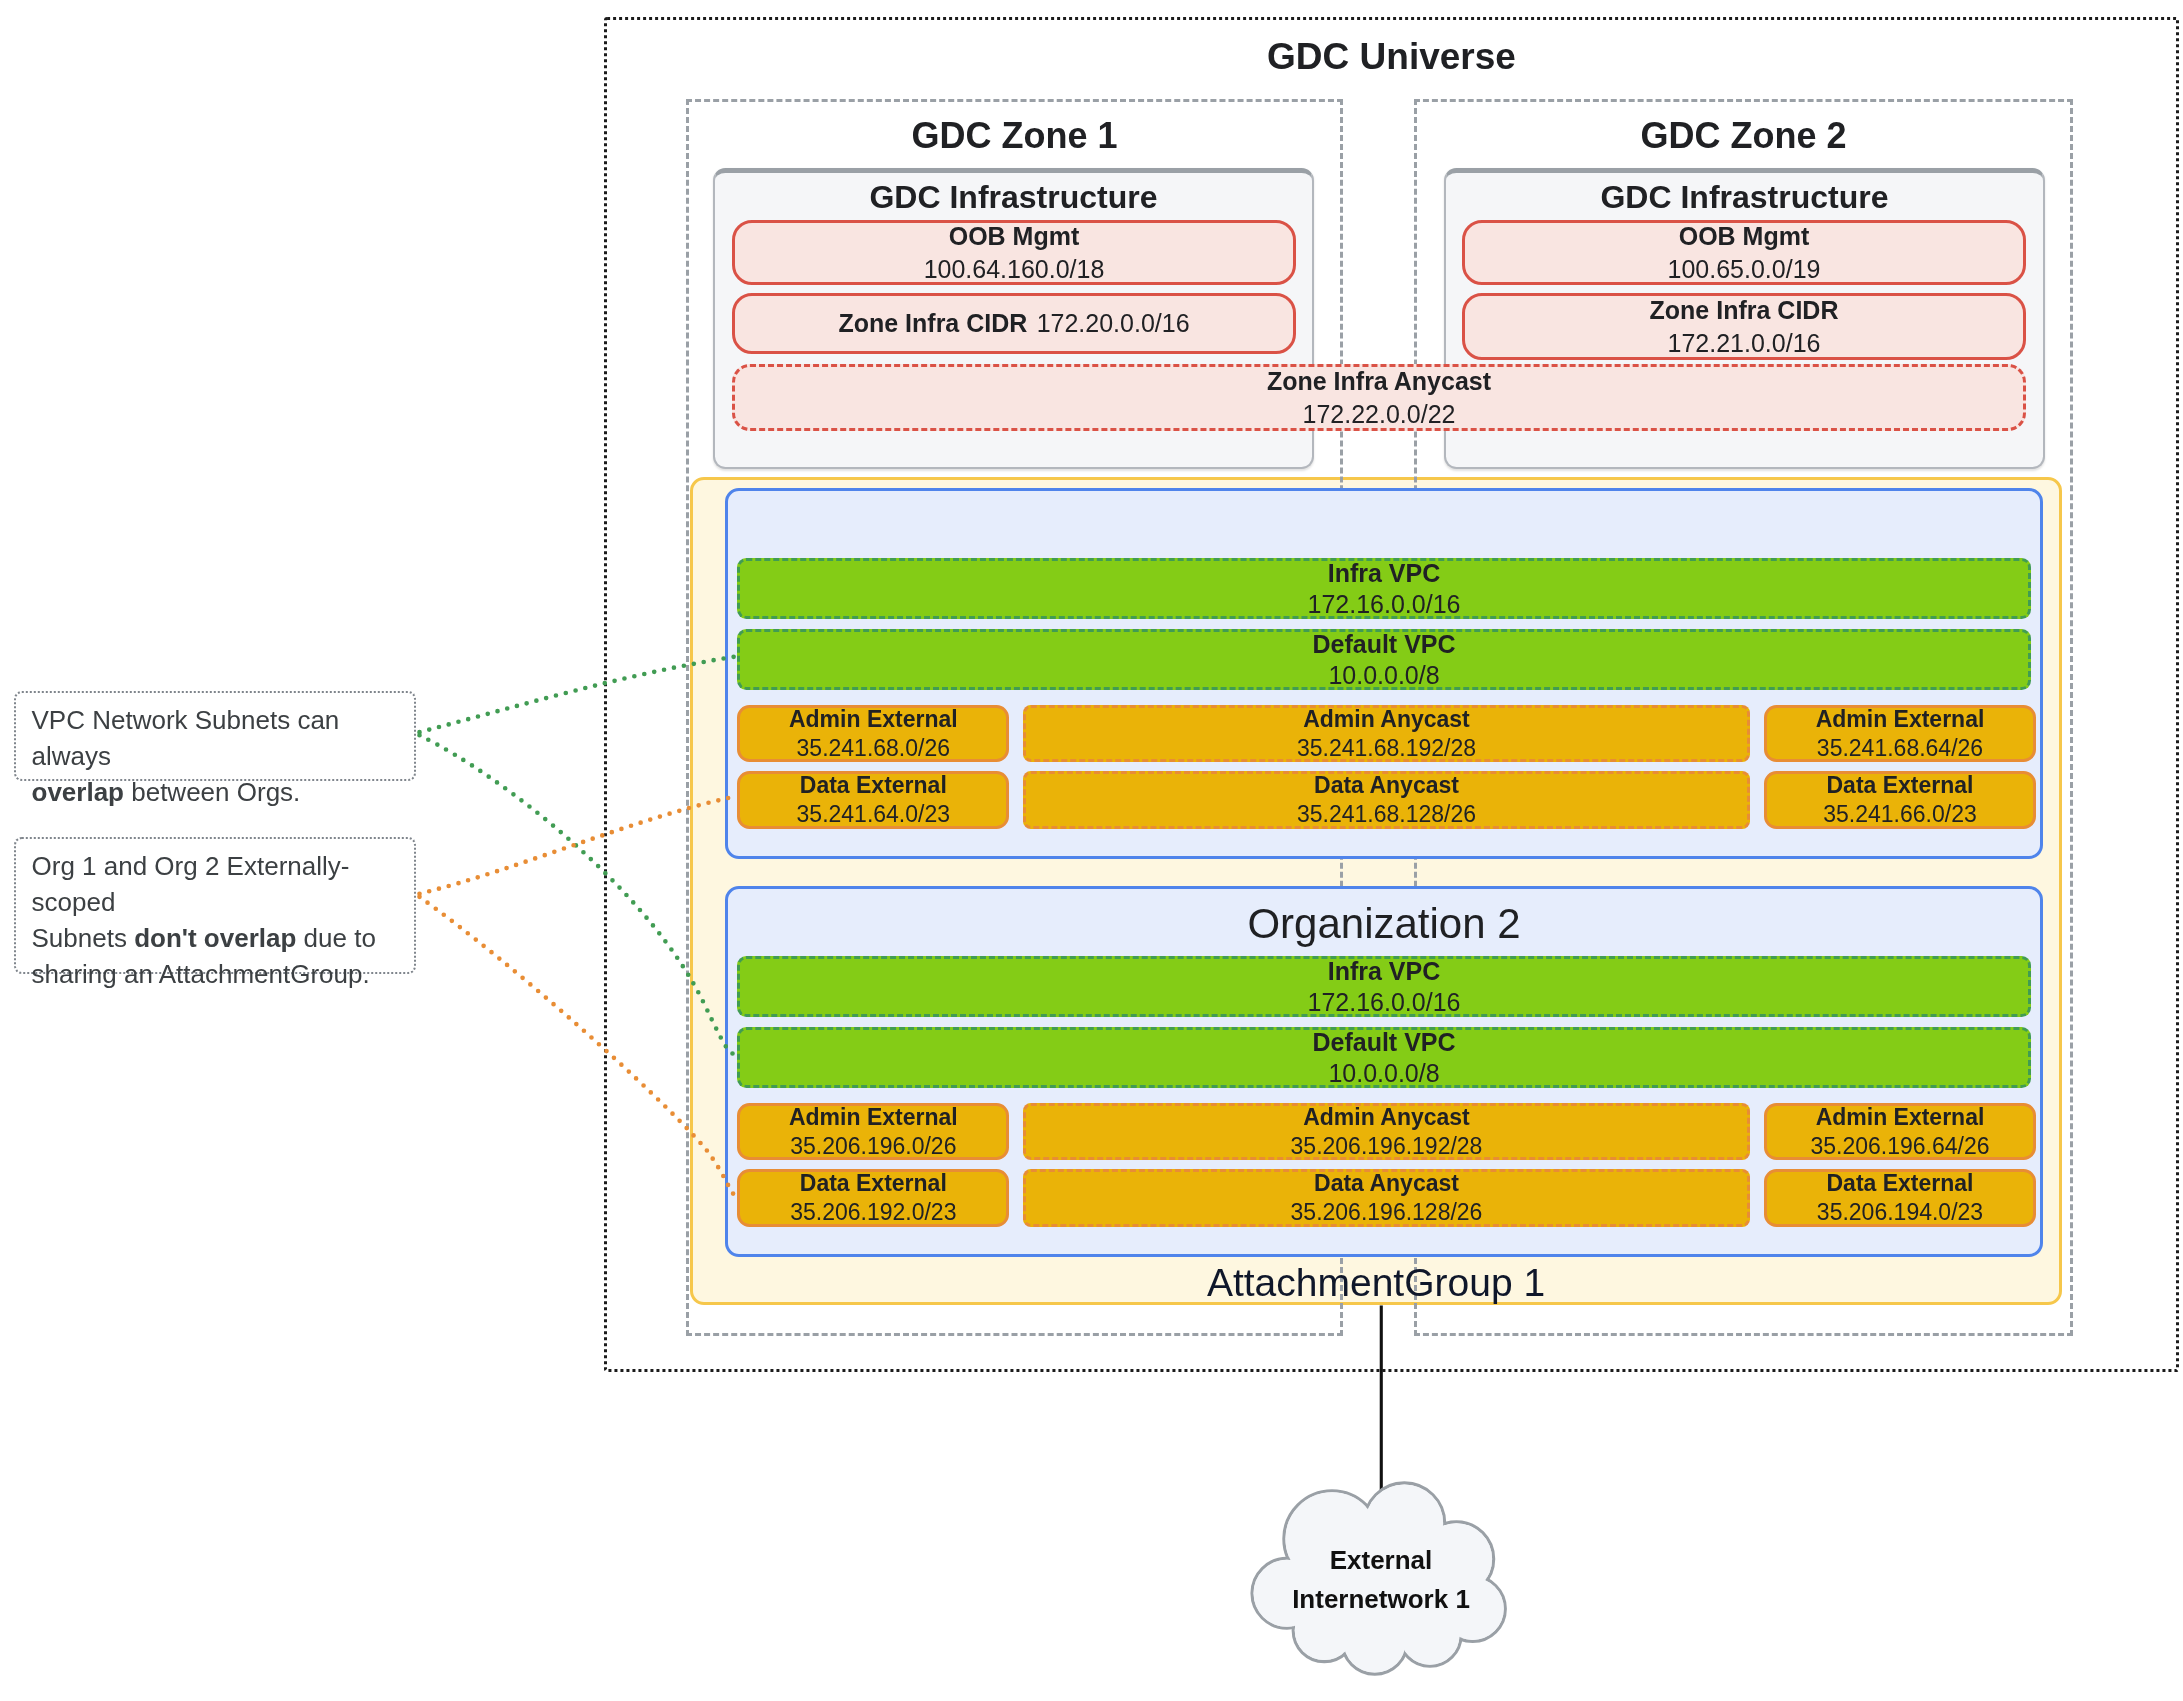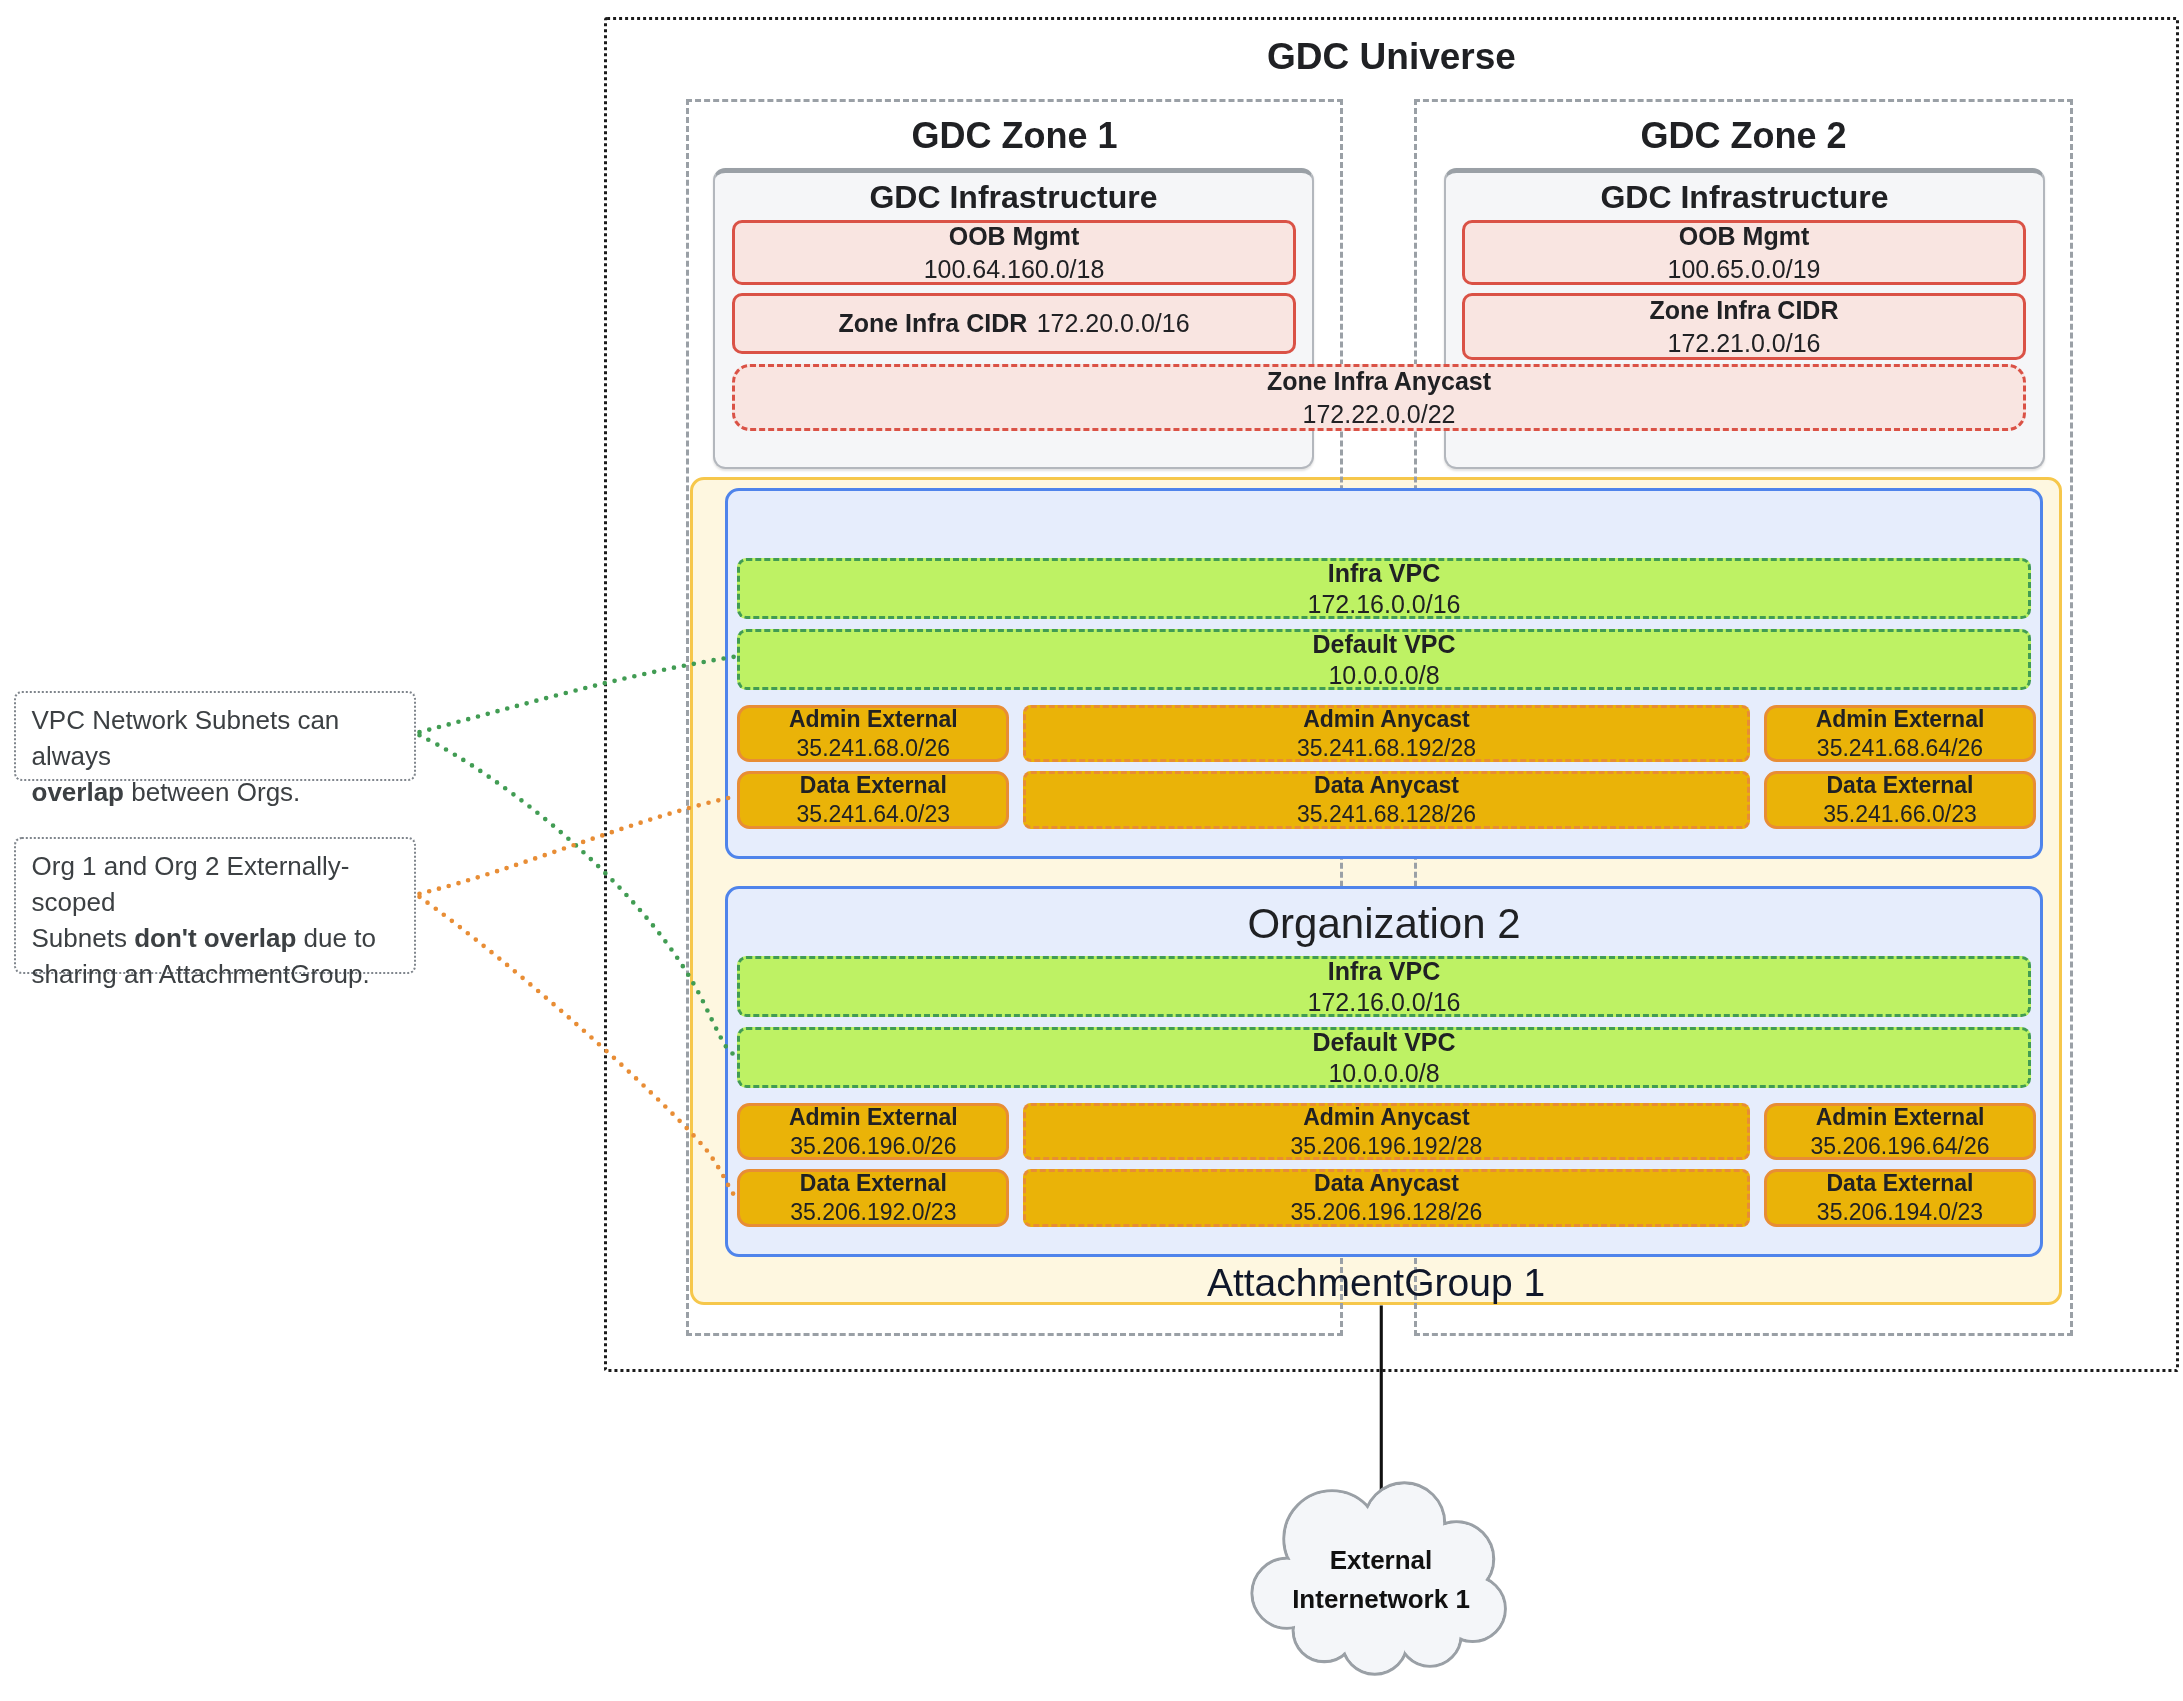--- a/index.html
+++ b/index.html
@@ -24,35 +24,35 @@
   .zone-title.z1{left:686px;width:657px;}
   .zone-title.z2{left:1414px;width:659px;}
 
   .infra-card{top:168px;height:301px;background:#F5F6F8;border:2.3px solid #B3B7BD;border-top:5.4px solid #9AA0A6;border-radius:12.4px;box-shadow:0 1.6px 2.3px rgba(0,0,0,0.12);}
   .infra-card.z1{left:713px;width:601px;}
   .infra-card.z2{left:1444px;width:601px;}
   .infra-title{top:177px;font-size:32px;line-height:40px;font-weight:bold;text-align:center;}
   .infra-title.z1{left:713px;width:601px;}
   .infra-title.z2{left:1444px;width:601px;}
 
-  .redbox{background:#F9E5E1;border:3.1px solid #DA5246;border-radius:10px;font-size:25px;line-height:33px;}
+  .redbox{background:#F9E5E1;border:3.1px solid #DA5246;border-radius:20px;font-size:25px;line-height:33px;}
   .redbox b{display:block;}
   .redbox .v{display:block;}
   .redbox.inline b,.redbox.inline .v{display:inline;}
   .oob.z1{left:732px;top:220px;width:564px;height:65px;}
   .oob.z2{left:1462px;top:220px;width:564px;height:65px;}
   .cidr.z1{left:732px;top:293px;width:564px;height:61px;}
   .cidr.z2{left:1462px;top:293px;width:564px;height:67px;}
   .anycast{left:732px;top:364px;width:1294px;height:67px;border-style:dashed;border-radius:18px;}
 
   .org{left:725px;width:1318px;height:371px;background:#E6EDFC;border:3.9px solid #4F84EB;border-radius:14px;}
   .org.o1{top:488px;}
   .org.o2{top:886px;}
   .org-title{position:absolute;top:9.3px;left:0;width:100%;text-align:center;font-size:42px;line-height:51px;font-weight:400;color:#1f2023;}
-  .vpc{position:absolute;left:9.3px;right:9.3px;background:#bef264;border:3.9px dashed #419C53;border-radius:9.3px;font-size:25px;line-height:31px;box-sizing:border-box;}
+  .vpc{position:absolute;left:9.3px;right:9.3px;background:#84cc16;border:3.9px dashed #419C53;border-radius:9.3px;font-size:25px;line-height:31px;box-sizing:border-box;}
   .vpc b{display:block;}
   .vpc .v{display:block;}
   .vpc.infra{top:67px;height:61px;}
   .vpc.defv{top:138px;height:61px;}
   .subnet{position:absolute;background:#eab308;border:3.9px solid #E88D35;border-radius:12.4px;font-size:23px;line-height:29px;box-sizing:border-box;}
   .subnet.dash{border-style:dashed;border-radius:7.8px;}
   .subnet b{display:block;}
   .subnet .v{display:block;}
   .r1{top:214px;height:57px;}
   .r2{top:280px;height:58px;}

